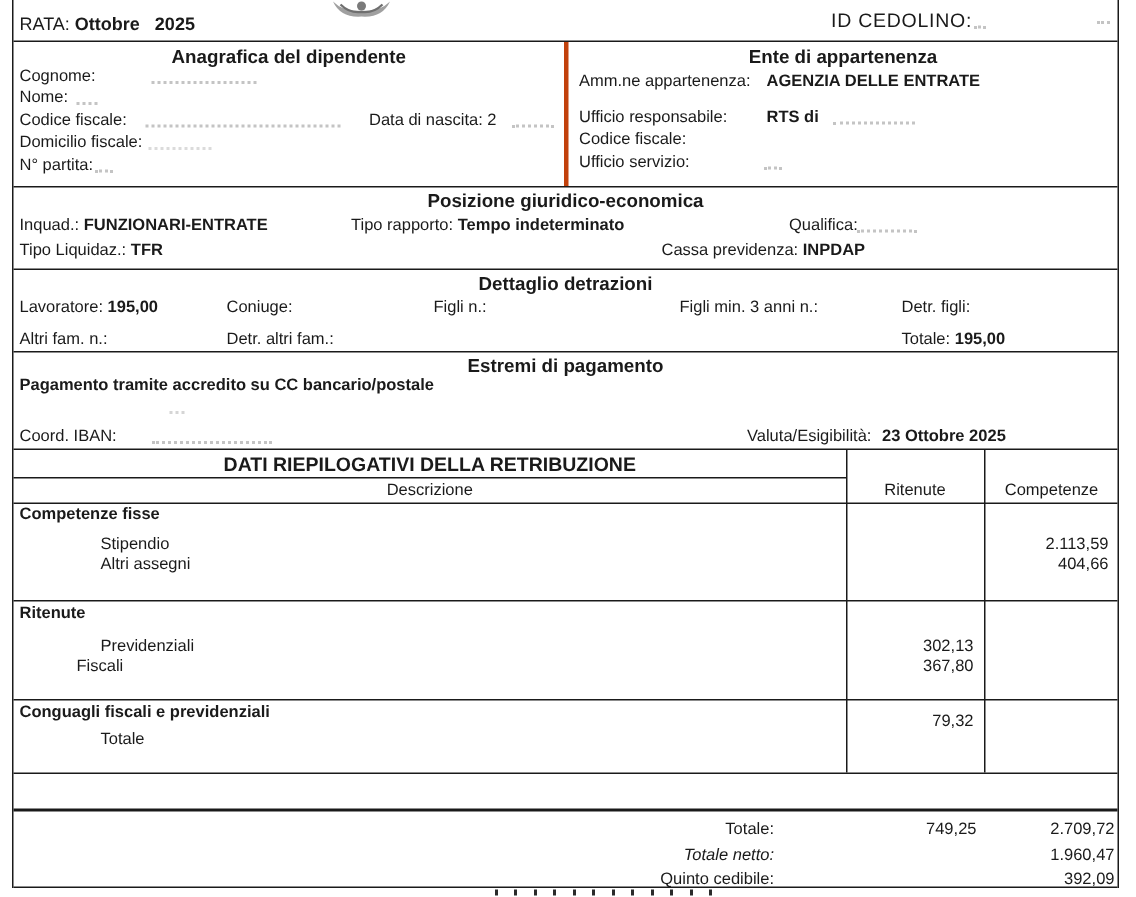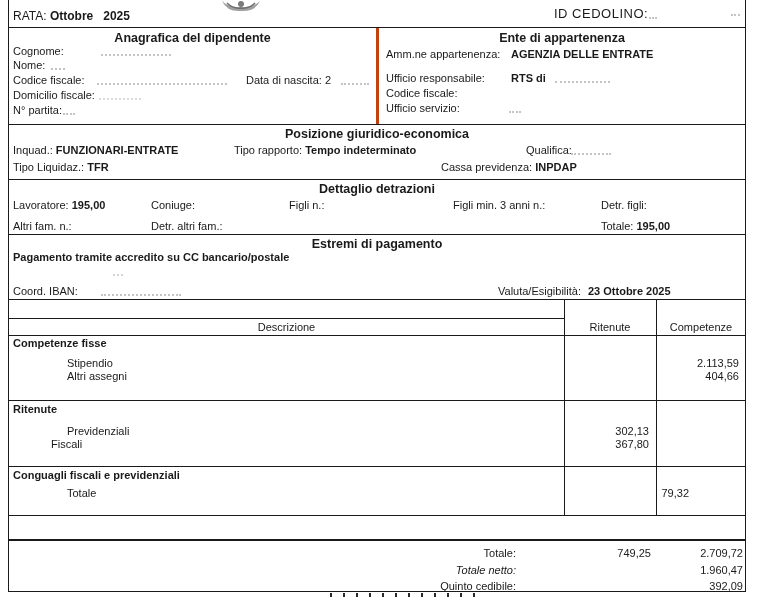--- a/index.html
+++ b/index.html
@@ -124,20 +124,21 @@
       <div class="ttl" style="top:2px;">Estremi di pagamento</div>
       <b class="abs" style="left:4px;top:16px;">Pagamento tramite accredito su CC bancario/postale</b>
       <div class="redact" style="left:104px;top:33px;width:10px;opacity:.7;"></div>
       <div class="abs" style="left:4px;top:50px;">Coord. IBAN:</div>
       <div class="redact" style="left:92px;top:53px;width:80px;"></div>
       <div class="abs" style="left:489px;top:50px;">Valuta/Esigibilità:</div>
       <b class="abs" style="left:579px;top:50px;">23 Ottobre 2025</b>
     </div>
 
     <div class="sec" style="top:300px;height:241px;border-bottom-width:2px;">
+      <div class="tbl-title">DATI RIEPILOGATIVI DELLA RETRIBUZIONE</div>
       <div class="hline" style="left:0;top:18px;width:555px;"></div>
       <div class="abs" style="left:0;top:21px;width:555px;text-align:center;">Descrizione</div>
       <div class="abs" style="left:555px;top:21px;width:92px;text-align:center;">Ritenute</div>
       <div class="abs" style="left:647px;top:21px;width:90px;text-align:center;">Competenze</div>
       <div class="hline" style="left:0;right:0;top:35px;"></div>
       <div class="vline" style="left:555px;top:0;height:215px;"></div>
       <div class="vline" style="left:647px;top:0;height:215px;"></div>
 
       <b class="abs" style="left:4px;top:37px;">Competenze fisse</b>
       <div class="abs" style="left:58px;top:57px;">Stipendio</div>
@@ -148,21 +149,21 @@
 
       <b class="abs" style="left:4px;top:103px;">Ritenute</b>
       <div class="abs" style="left:58px;top:125px;">Previdenziali</div>
       <div class="num" style="left:555px;top:125px;width:92px;padding-right:7px;">302,13</div>
       <div class="abs" style="left:42px;top:138px;">Fiscali</div>
       <div class="num" style="left:555px;top:138px;width:92px;padding-right:7px;">367,80</div>
       <div class="hline" style="left:0;right:0;top:166px;"></div>
 
       <b class="abs" style="left:4px;top:169px;">Conguagli fiscali e previdenziali</b>
       <div class="abs" style="left:58px;top:187px;">Totale</div>
-      <div class="num" style="left:555px;top:187px;width:92px;padding-right:7px;margin-left:40px;">79,32</div>
+      <div class="num" style="left:555px;top:175px;width:92px;padding-right:7px;">79,32</div>
       <div class="hline" style="left:0;right:0;top:215px;"></div>
     </div>
 
     <div class="sec" style="top:541px;height:51px;">
       <div class="num" style="left:0;top:6px;width:507px;">Totale:</div>
       <div class="num" style="left:510px;top:6px;width:132px;">749,25</div>
       <div class="num" style="left:642px;top:6px;width:92px;">2.709,72</div>
       <div class="num" style="left:0;top:23px;width:507px;font-style:italic;">Totale netto:</div>
       <div class="num" style="left:642px;top:23px;width:92px;">1.960,47</div>
       <div class="num" style="left:0;top:39px;width:507px;">Quinto cedibile:</div>

